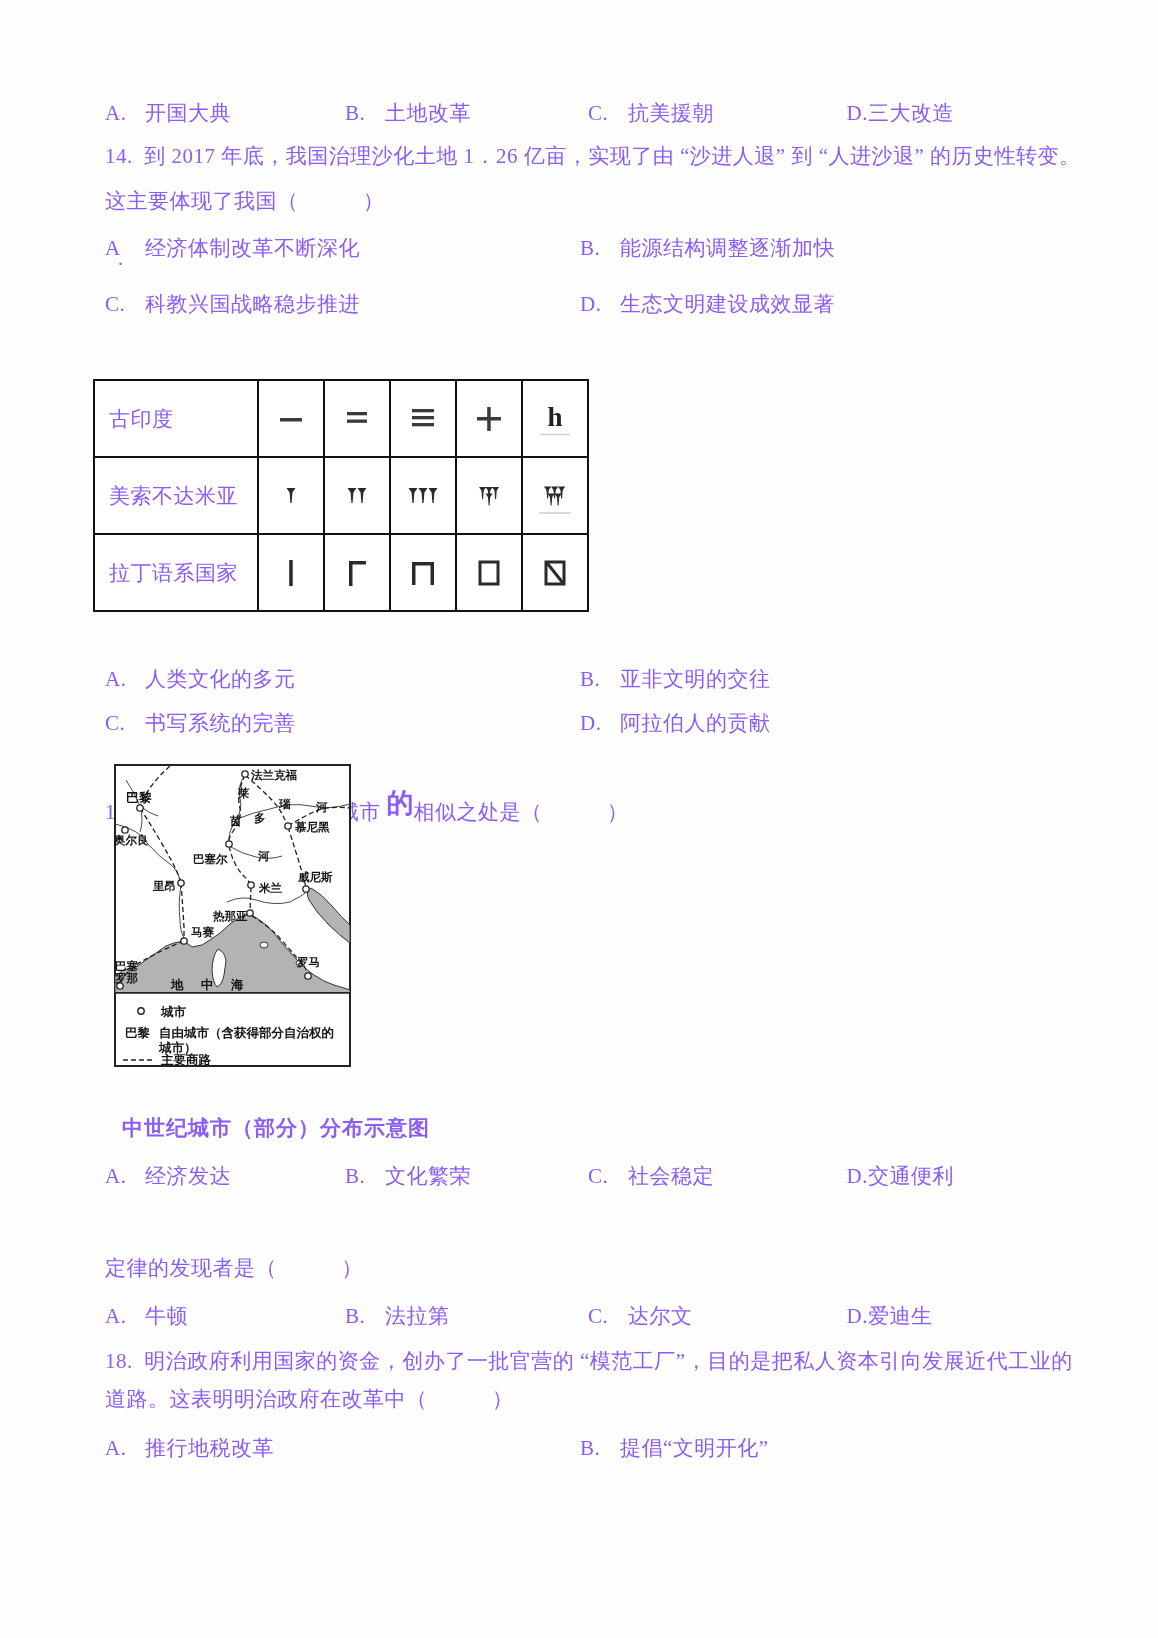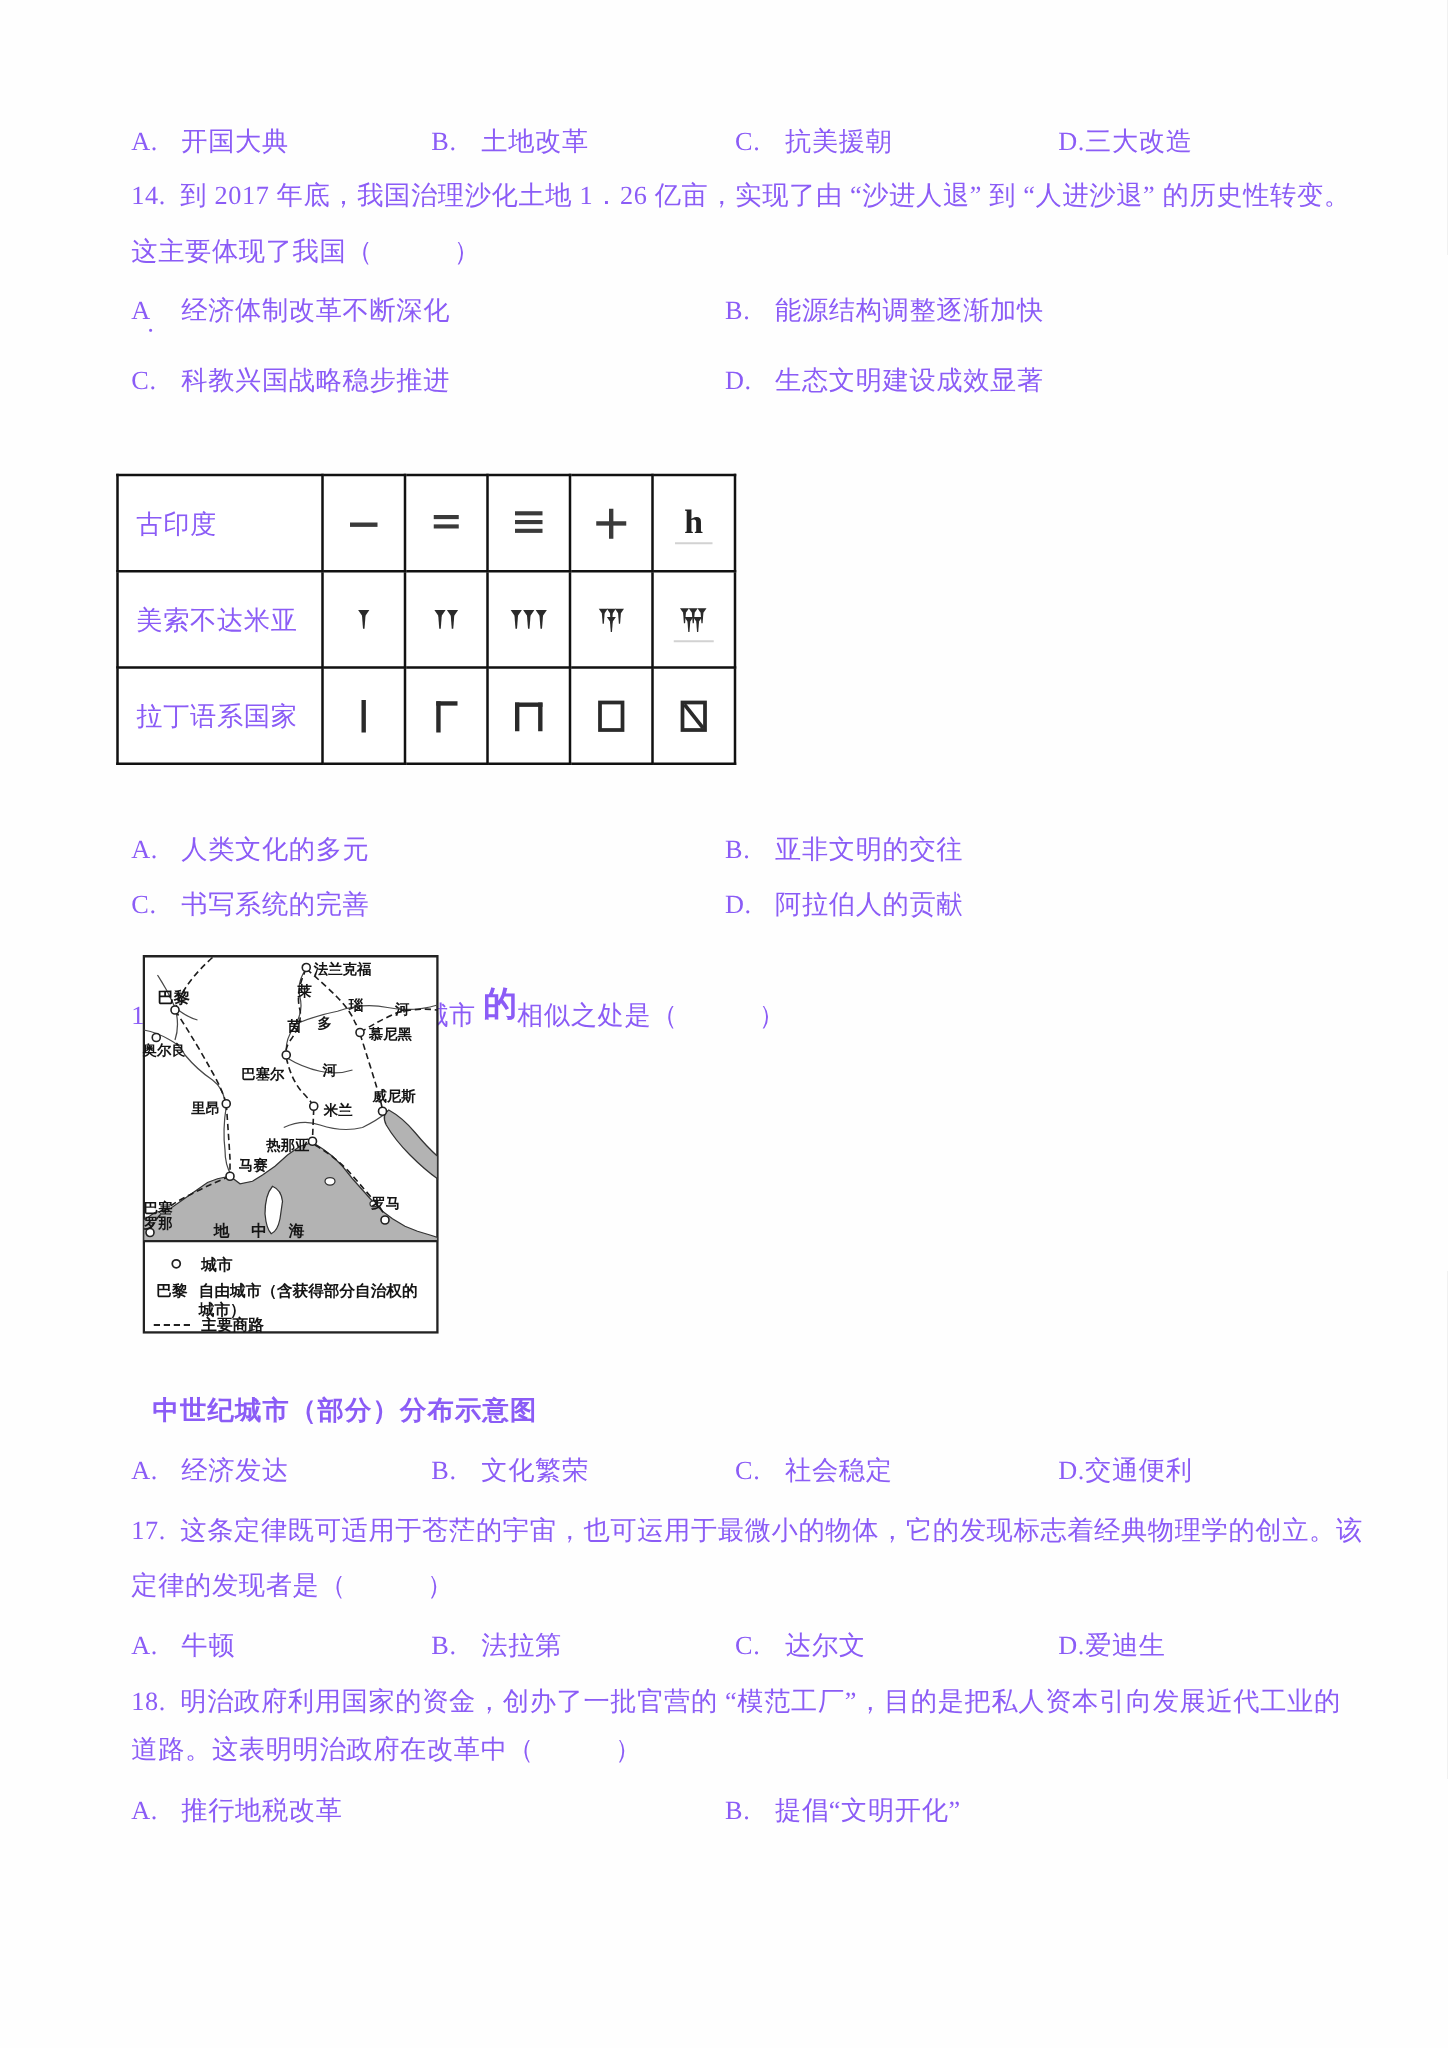--- a/index.html
+++ b/index.html
@@ -268,21 +268,20 @@
   </div>
   <div id="map-caption">中世纪城市（部分）分布示意图</div>
 
   <div class="row" style="top:1164px;">
     <span class="opt o4-a"><span class="k">A.</span><span>经济发达</span></span>
     <span class="opt o4-b"><span class="k">B.</span><span>文化繁荣</span></span>
     <span class="opt o4-c"><span class="k">C.</span><span>社会稳定</span></span>
     <span class="opt o4-d"><span class="k">D.</span><span>交通便利</span></span>
   </div>
 
-  <div class="row" style="top:1212px;">17.  这条定律既可适用于苍茫的宇宙，也可运用于最微小的物体，它的发现标志着经典物理学的创立。该</div>
   <div class="row" style="top:1256px;">定律的发现者是（　　　）</div>
   <div class="row" style="top:1304px;">
     <span class="opt o4-a"><span class="k">A.</span><span>牛顿</span></span>
     <span class="opt o4-b"><span class="k">B.</span><span>法拉第</span></span>
     <span class="opt o4-c"><span class="k">C.</span><span>达尔文</span></span>
     <span class="opt o4-d"><span class="k">D.</span><span>爱迪生</span></span>
   </div>
 
   <div class="row" style="top:1349px;">18.  明治政府利用国家的资金，创办了一批官营的 “模范工厂”，目的是把私人资本引向发展近代工业的</div>
   <div class="row" style="top:1387px;">道路。这表明明治政府在改革中（　　　）</div>

